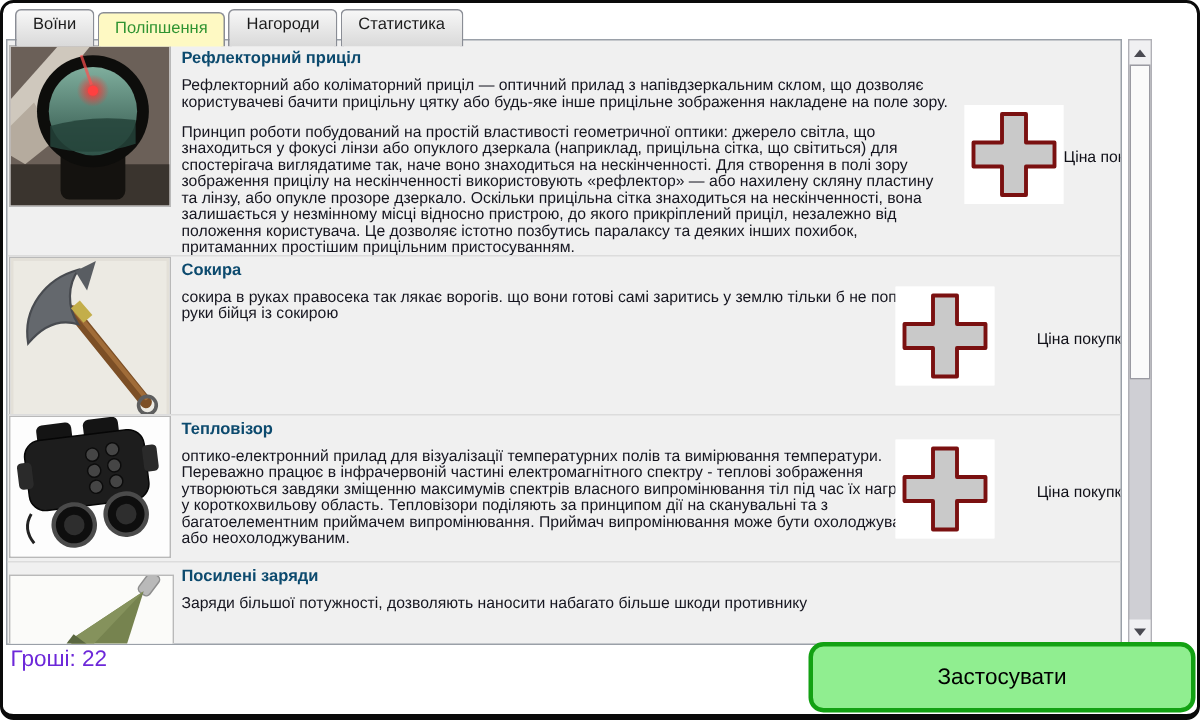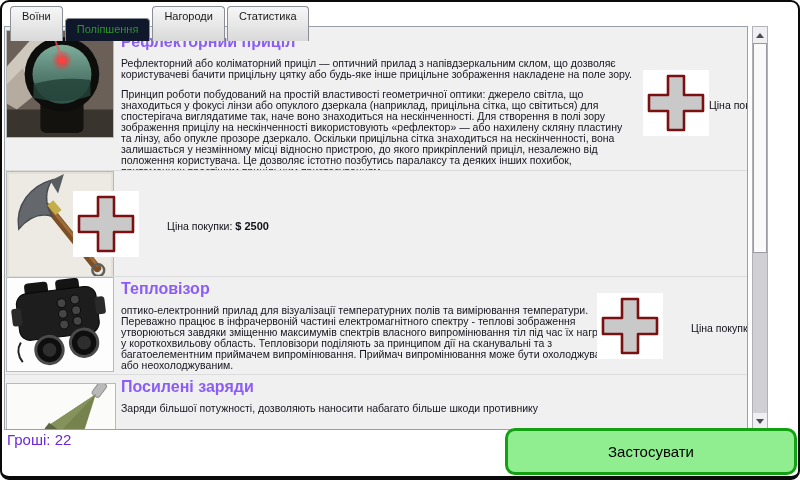--- a/index.html
+++ b/index.html
@@ -7,33 +7,33 @@
               font-family:"Liberation Sans", sans-serif; }
   .window { position:absolute; left:0; top:0; width:800px; height:480px;
             border:2px solid #0a0a0a; border-bottom-width:4px; border-radius:9px;
             background:#ffffff; overflow:hidden; }
 
   
   .tabbar { position:absolute; left:8px; top:2px; display:flex; gap:2px; z-index:6; }
   .tab { border:1px solid #8a8d95; border-bottom:none; border-radius:4px 4px 0 0;
          background:linear-gradient(#f7f7f7,#d9d9d9); padding:3px 11px 4px;
          font-size:11px; color:#1b1b1b; margin-top:2px; cursor:default; white-space:nowrap; }
-  .tab.active { margin-top:14px; padding-top:4px; padding-bottom:6px; background:#0f172a;
+  .tab.active { margin-top:4px; padding-top:4px; padding-bottom:6px; background:#fef9c3;
                 color:#2f9331; position:relative; z-index:7; }
 
   
   .panel { position:absolute; left:2px; top:24px; width:744px; height:404px;
            border:1px solid #9aa0a8; background:#f0f0f0; overflow:hidden; padding-top:3px; }
   .row { display:flex; overflow:hidden; }
   .row + .row { border-top:1px solid #dcdcdc; }
   .row-1 { height:140px; } .row-2 { height:106px; } .row-3 { height:98px;justify-content:center; } .row-4 { height:160px; }
   .img-col { width:114px; flex:0 0 114px; padding:0 3px 0 1px; }
   .item-img { border:1px solid #b9b9b9; background:#fff; display:block; }
   .txt-col { flex:1; padding:2px 8px 0 2px; color:#15151f; }
-  .item-title { font-size:16px; font-weight:bold; margin:1px 0 7px 0; color:#8b5cf6; }
+  .item-title { font-size:11px; font-weight:bold; margin:1px 0 7px 0; color:#0c4a6e; }
   .item-p { font-size:10.5px; line-height:11px; margin:0 0 9px 0; }
   .buy-col { width:104px; flex:0 0 104px; display:flex; 
              align-items:center; }
   .buy-col.top { justify-content:flex-start; padding-top:6px; }
   .buy-col.mid { justify-content:center;gap:28px; }
   .buy-col.clip { justify-content:flex-start; padding-top:13px; }
   .cross-btn { width:66px; height:66px; padding:0; border:none; background:#fff;
                cursor:pointer; display:block; }
   .price { font-size:10.5px; margin-top:4px; white-space:nowrap; color:#101018; }
   .price b { font-size:11px; }
@@ -46,21 +46,21 @@
   .sbtn.up { top:0; } .sbtn.down { bottom:0; }
   .tri-up { width:0; height:0; border-left:4px solid transparent; border-right:4px solid transparent;
             border-bottom:5px solid #4a4a52; }
   .tri-down { width:0; height:0; border-left:4px solid transparent; border-right:4px solid transparent;
               border-top:5px solid #4a4a52; }
   .sthumb { position:absolute; left:0; top:16px; width:14px; height:210px;
             background:#fafafa; border:1px solid #9a9aa2; }
 
   
   .money { position:absolute; left:5px; top:429px; font-size:15px; color:#6d28d9; z-index:8; }
-  .apply-btn { position:absolute; right:1px; bottom:1px; width:292px; height:47px;
+  .apply-btn { position:absolute; right:1px; bottom:1px; width:258px; height:47px;
                background:#90ee90; border:3px solid #13a113; border-radius:10px;
                font-size:15px; color:#000; font-family:"Liberation Sans", sans-serif;
                cursor:pointer; z-index:9; }
 </style>
 </head>
 <body>
 
 <div class="window">
 
   <div class="tabbar">
@@ -123,20 +123,24 @@
           <rect width="108" height="110" fill="#e3e0d8"></rect>
           <rect x="2" y="2" width="104" height="106" fill="#eceae3"></rect>
           <line x1="42" y1="36" x2="92" y2="98" stroke="#7c4f26" stroke-width="8" stroke-linecap="round"></line>
           <line x1="44" y1="36" x2="92" y2="95" stroke="#a06c38" stroke-width="3" stroke-linecap="round"></line>
           <path d="M46,8 C24,14 8,34 12,58 C22,46 33,41 46,45 C38,33 39,18 46,8 Z" fill="#64686d" stroke="#484b50" stroke-width="1.5"></path>
           <polygon points="44,9 58,2 52,22" fill="#595d62"></polygon>
           <rect x="42" y="32" width="13" height="8" fill="#c3ae4a" transform="rotate(49 48 36)"></rect>
           <circle cx="93" cy="100" r="6" fill="none" stroke="#5e5e5e" stroke-width="2.5"></circle>
         </svg>
       </div>
+      <div class="txt-col">
+        <div class="item-title">Сокира</div>
+        <p class="item-p">сокира в руках правосека так лякає ворогів. що вони готові самі заритись у землю тільки б не попадати в руки бійця із сокирою</p>
+      </div>
       <div class="buy-col mid">
         <button class="cross-btn">
           <svg width="66" height="66" viewBox="0 0 66 66">
             <rect width="66" height="66" fill="#fff"></rect>
             <path d="M25 6 h16 v19 h19 v16 h-19 v19 h-16 v-19 h-19 v-16 h19 z" fill="#c9c9c9" stroke="#7a1010" stroke-width="2.6" stroke-linejoin="round"></path>
           </svg>
         </button>
         <div class="price">
           <span>Ціна покупки:</span>
           <b>$ 2500</b>

